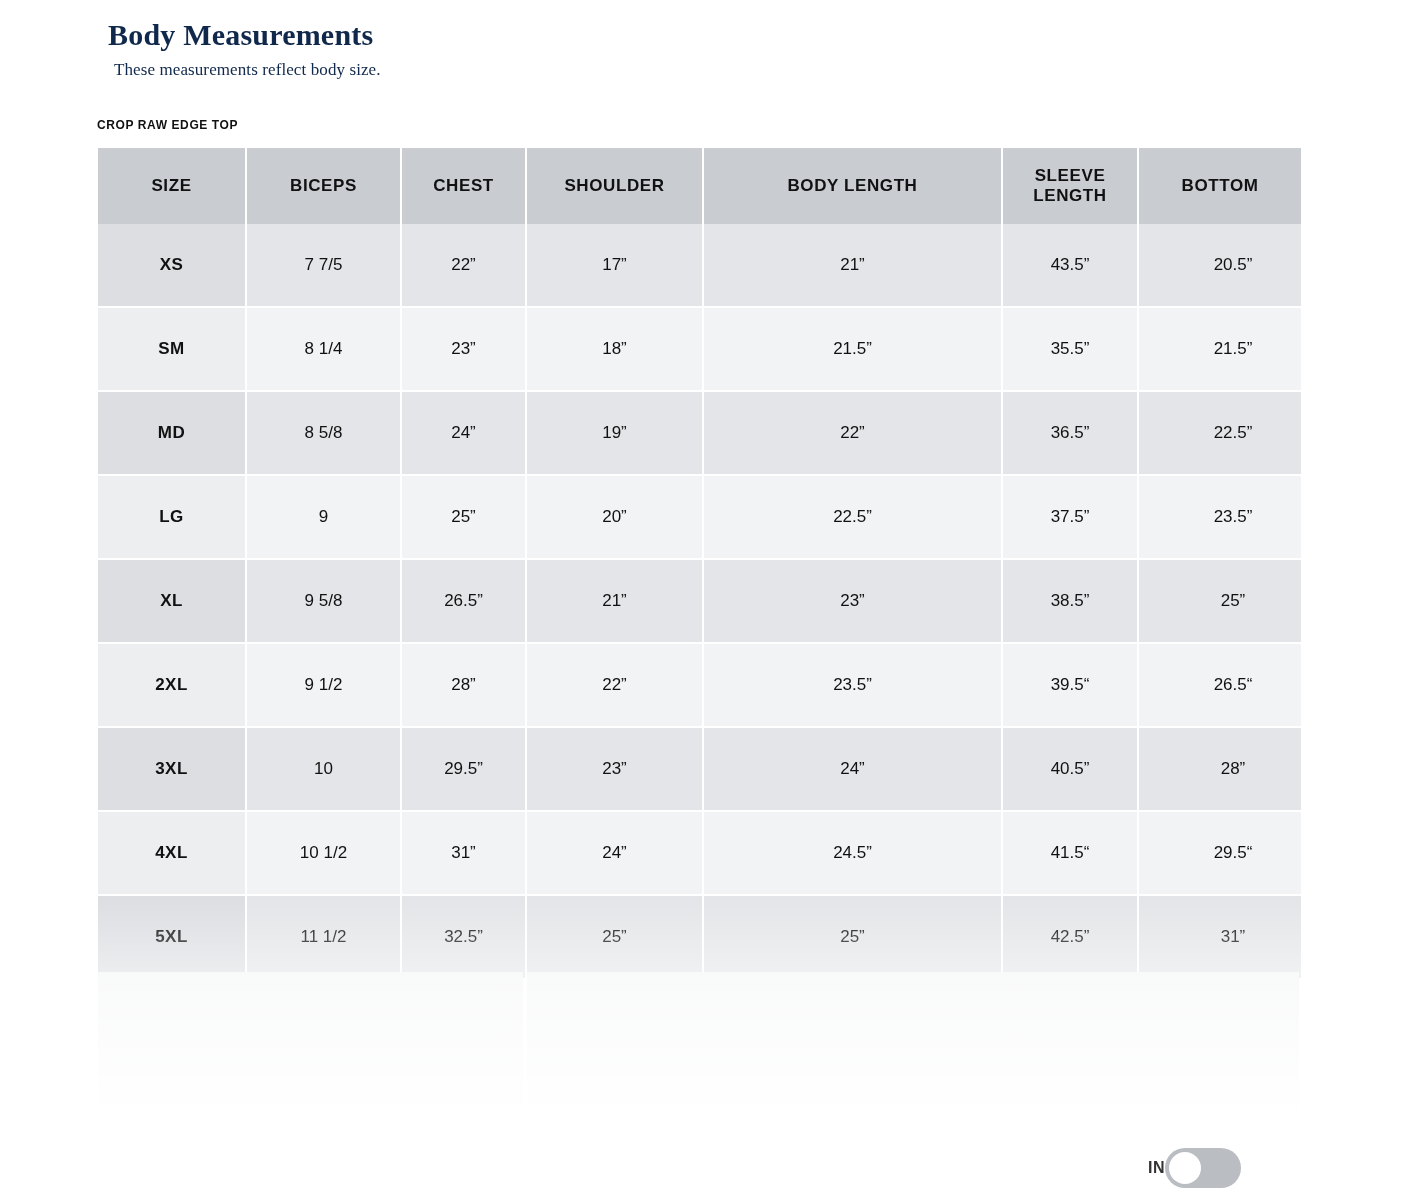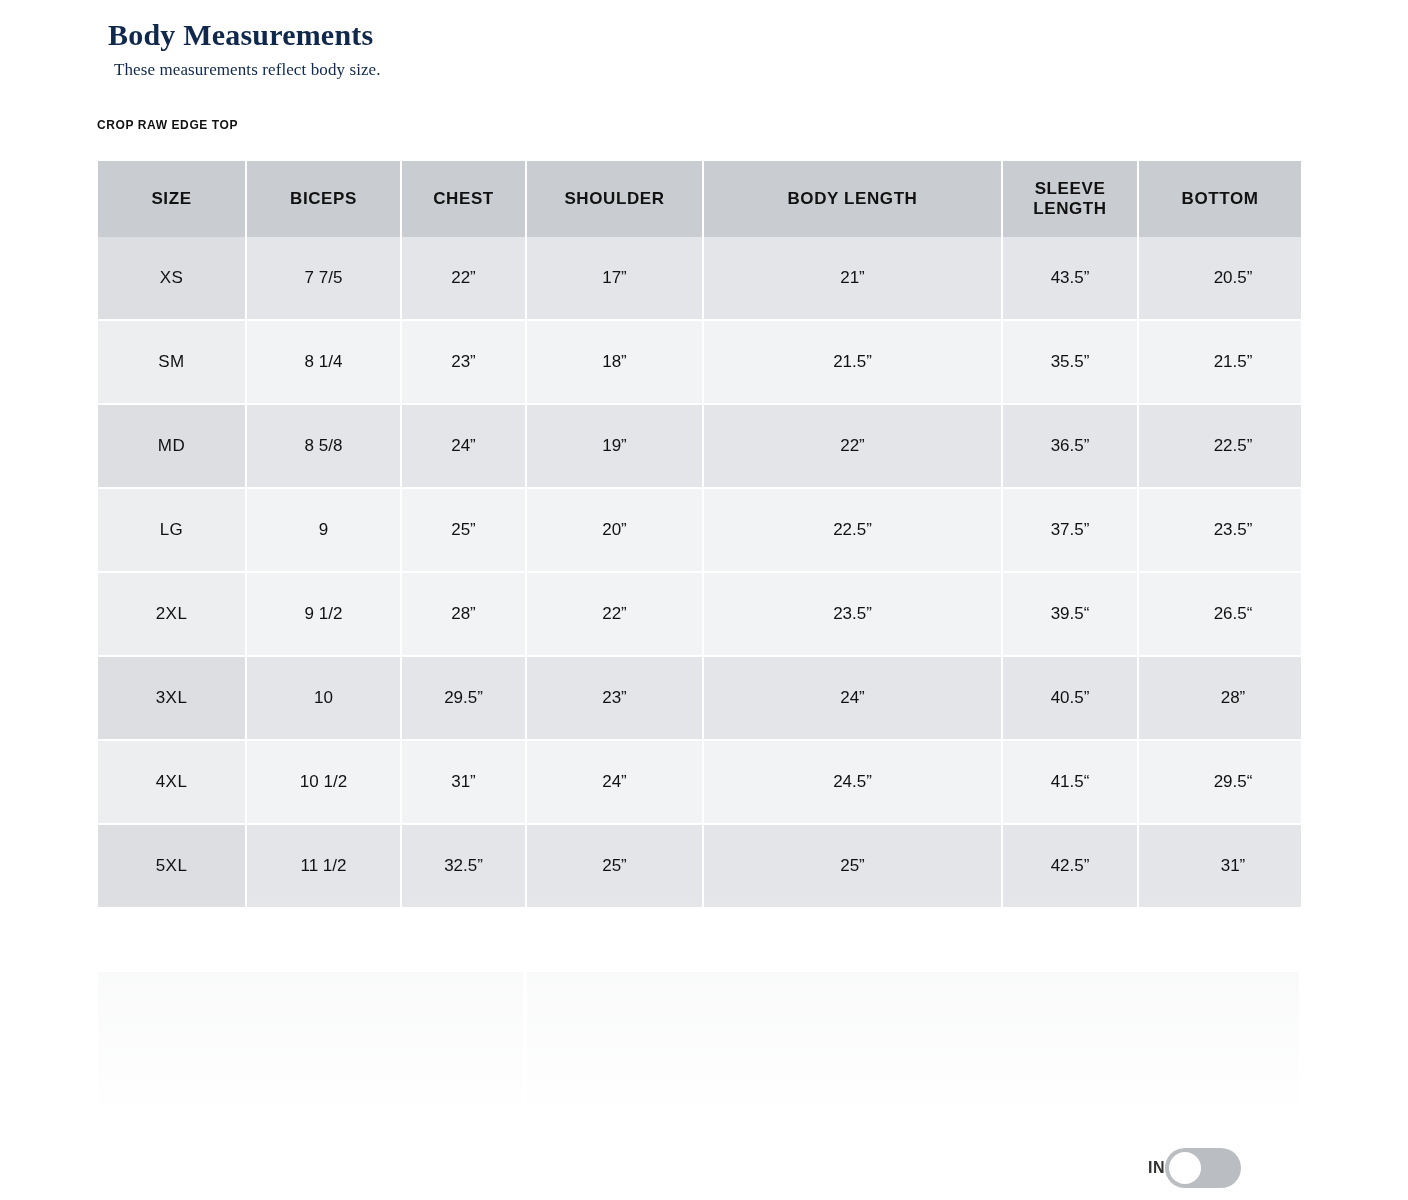--- a/index.html
+++ b/index.html
@@ -44,21 +44,21 @@
     left: 97px;
     top: 118px;
     font-size: 12px;
     font-weight: 700;
     color: #111111;
     letter-spacing: 0.6px;
   }
   table.size-table {
     position: absolute;
     left: 98px;
-    top: 161px;
+    top: 148px;
     width: 1203px;
     border-collapse: collapse;
     table-layout: fixed;
   }
   table.size-table th {
     background: #c9ccd1;
     color: #111111;
     font-size: 17px;
     font-weight: 700;
     letter-spacing: 0.6px;
@@ -79,21 +79,21 @@
     color: #111111;
     border-right: 2px solid #ffffff;
     border-bottom: 2px solid #ffffff;
   }
   table.size-table td:last-child { border-right: none; padding-left: 27px; }
 
   tr.row-even td { background: #e3e5e8; }
   tr.row-odd  td { background: #f2f3f5; }
 
   td.size-cell {
-    font-weight: 400;
+    font-weight: 700;
     font-size: 16px;
     letter-spacing: 0.5px;
   }
   tr.row-even td.size-cell { background: #dcdee2; }
   tr.row-odd  td.size-cell { background: #edeef0; }
 
   
   col.c-size      { width: 148px; }
   col.c-biceps    { width: 155px; }
   col.c-chest     { width: 125px; }
@@ -217,20 +217,29 @@
       </tr>
       <tr class="row-odd">
         <td class="size-cell">LG</td>
         <td>9</td>
         <td>25”</td>
         <td>20”</td>
         <td>22.5”</td>
         <td>37.5”</td>
         <td>23.5”</td>
       </tr>
+      <tr class="row-even">
+        <td class="size-cell">XL</td>
+        <td>9 5/8</td>
+        <td>26.5”</td>
+        <td>21”</td>
+        <td>23”</td>
+        <td>38.5”</td>
+        <td>25”</td>
+      </tr>
       <tr class="row-odd">
         <td class="size-cell">2XL</td>
         <td>9 1/2</td>
         <td>28”</td>
         <td>22”</td>
         <td>23.5”</td>
         <td>39.5“</td>
         <td>26.5“</td>
       </tr>
       <tr class="row-even">

